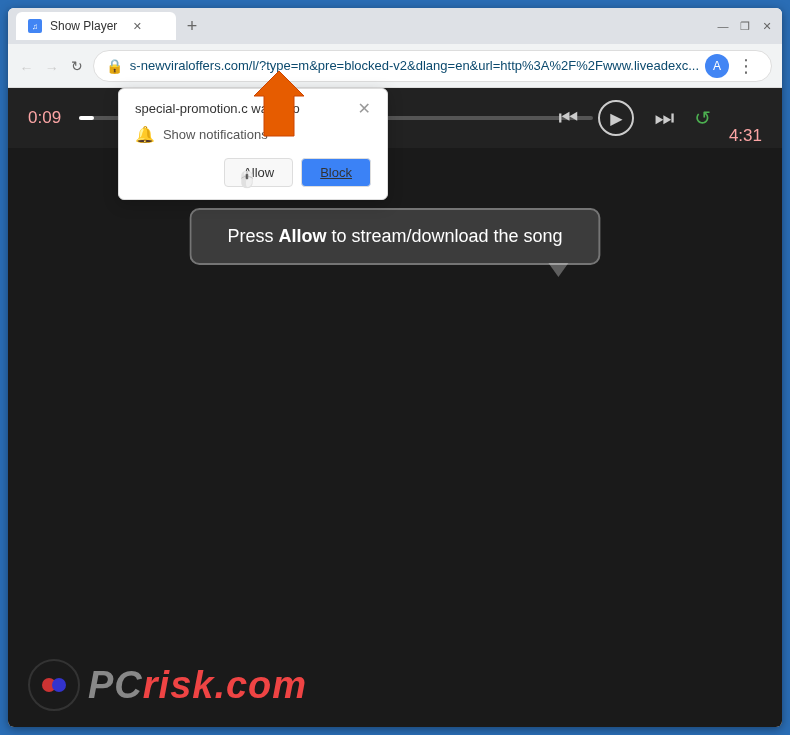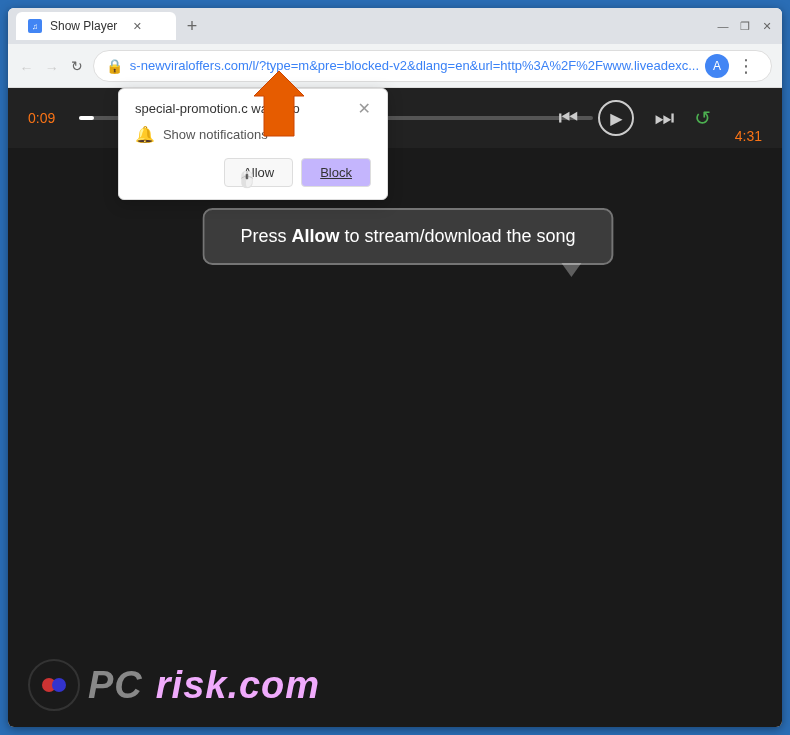--- a/index.html
+++ b/index.html
@@ -137,21 +137,21 @@
       font-size: 13px;
       color: #333;
     }
     .url-icon {
       color: #1a73e8;
       font-size: 14px;
     }
     .url-text {
       flex: 1;
       font-size: 13px;
-      color: #3b82f6;
+      color: #0c4a6e;
       white-space: nowrap;
       overflow: hidden;
       text-overflow: ellipsis;
     }
     .url-right {
       display: flex;
       align-items: center;
       gap: 4px;
     }
     .profile-icon {
@@ -184,22 +184,22 @@
     
     .player-bar {
       background: #222;
       padding: 10px 20px;
       display: flex;
       align-items: center;
       gap: 16px;
       height: 60px;
     }
     .time-label {
-      color: #f97316;
-      font-size: 14px;
+      color: #fca5a5;
+      font-size: 17px;
       min-width: 35px;
     }
     .progress-bar {
       flex: 1;
       height: 4px;
       background: #555;
       border-radius: 2px;
       position: relative;
     }
     .progress-fill {
@@ -236,21 +236,20 @@
       border-radius: 10px;
       padding: 16px 36px;
       color: #fff;
       font-size: 18px;
       position: absolute;
       left: 50%;
       transform: translateX(-50%);
       top: 120px;
       white-space: nowrap;
       backdrop-filter: blur(2px);
-      margin-left: 13px;
     }
     .song-message::after {
       content: '';
       position: absolute;
       bottom: -14px;
       right: 30px;
       width: 0;
       height: 0;
       border-left: 10px solid transparent;
       border-right: 10px solid transparent;
@@ -341,21 +340,21 @@
       border-radius: 4px;
       font-size: 13px;
       cursor: pointer;
       background: #f8f8f8;
       color: #333;
     }
     .popup-btn.allow {
       background: #f8f8f8;
     }
     .popup-btn.block {
-      background: #c4b5fd;
+      background: #3b82f6;
       text-decoration: underline;
     }
 
     
     .orange-arrow {
       position: absolute;
       top: -18px;
       left: 130px;
       z-index: 101;
     }
@@ -448,18 +447,18 @@
     </div>
 
     <div class="watermark">
       <div class="watermark-logo">
         <svg width="36" height="36" viewBox="0 0 36 36">
           <circle cx="13" cy="18" r="7" fill="#cc3333"></circle>
           <circle cx="23" cy="18" r="7" fill="#3333cc"></circle>
         </svg>
       </div>
       <div class="watermark-text">
-        <span style="color:#888; ">PC</span><span style="color:#f0abfc;margin-left:13px;">risk.com</span>
+        <span style="color:#888; ">PC</span><span style="color:#ef4444;">risk.com</span>
       </div>
     </div>
 
   </div>
 </div>
 
 </body></html>

